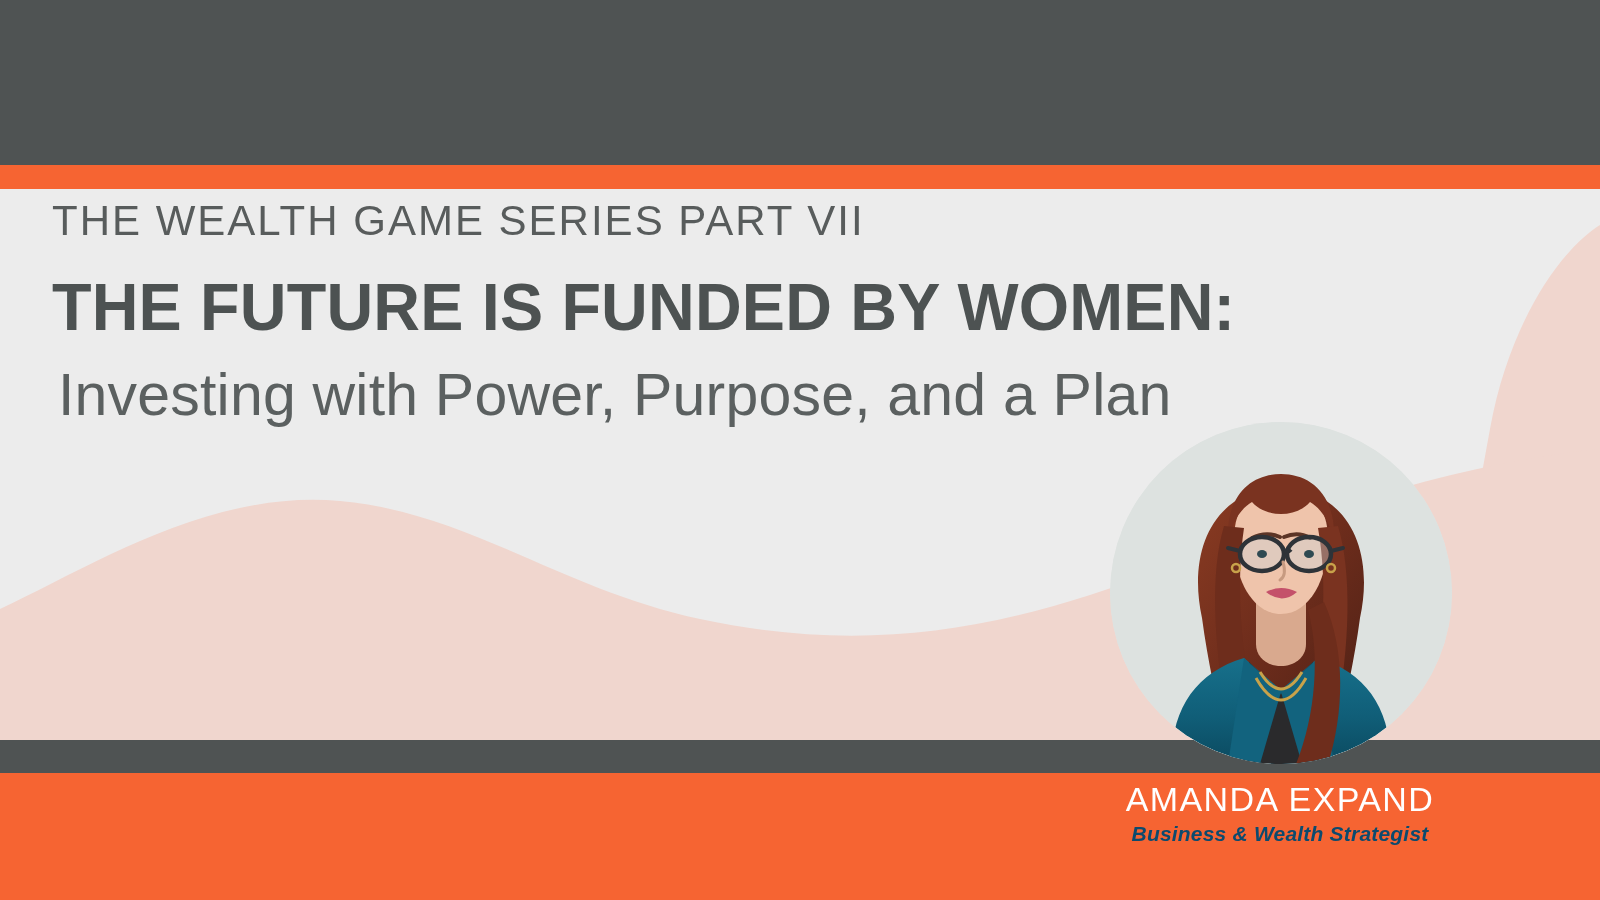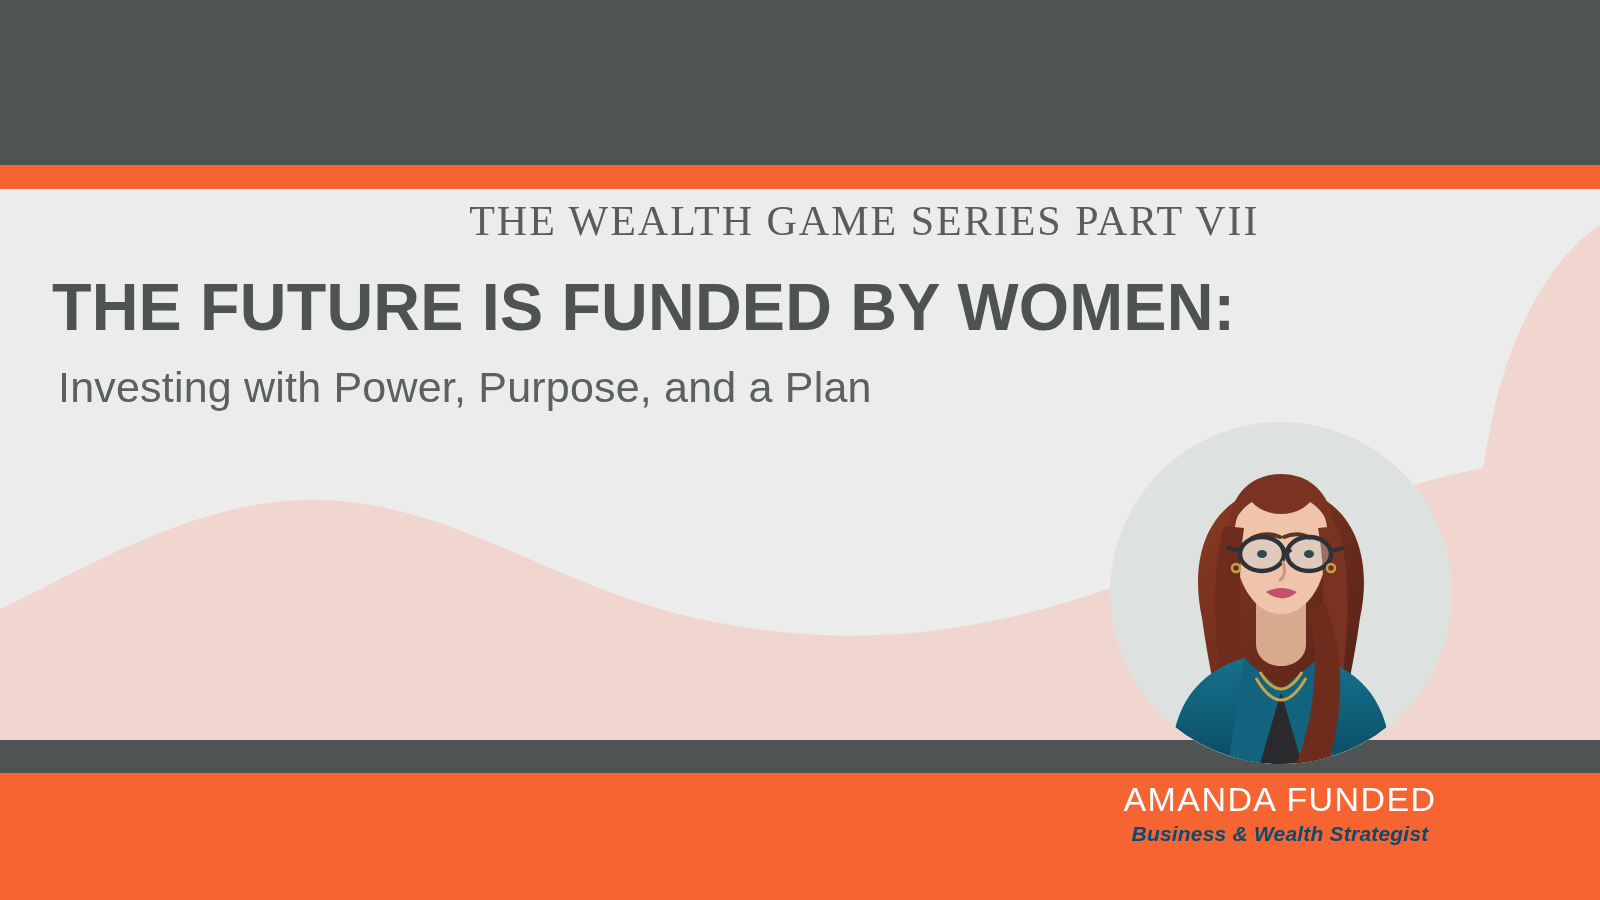--- a/index.html
+++ b/index.html
@@ -143,45 +143,44 @@
     background: #ECECEC;
     overflow: hidden;
     z-index: 1;
   }
   .waves { position: absolute; left: 0; top: 0; width: 1600px; height: 711px; }
 
   
   .copy { position: absolute; left: 52px; top: 200px; z-index: 4; }
   .kicker {
     color: #585C5C;
-    font-family: Liberation Serif, serif;
+    font-family: Liberation Sans, sans-serif;
     font-size: 42px;
     font-weight: 300;
     letter-spacing: 2.0px;
     line-height: 1;
     margin: 0 0 32px 0;
     white-space: nowrap;
-    text-align: right;
   }
   .headline {
     color: #4D5252;
     font-family: "Liberation Sans Narrow", "Liberation Sans", sans-serif;
     font-size: 66px;
     font-weight: bold;
     letter-spacing: 0.2px;
     line-height: 1;
     margin: 0 0 26px 0;
     transform: scaleX(0.98);
     transform-origin: left center;
     white-space: nowrap;
   }
   .subhead {
     color: #5B6060;
     font-family: "Liberation Sans Narrow", "Liberation Sans", sans-serif;
-    font-size: 43px;
+    font-size: 59px;
     font-weight: 400;
     letter-spacing: 0.2px;
     line-height: 1;
     margin: 0 0 0 6px;
     white-space: nowrap;
   }
 
   
   .dark-band {
     position: absolute;
@@ -368,17 +367,17 @@
 
         <path d="M150 250 q21 34 42 0" stroke="#C8A24A" stroke-width="3" fill="none"></path>
         <path d="M146 256 q25 44 50 0" stroke="#C8A24A" stroke-width="3" fill="none"></path>
 
         <path d="M214 180 C236 228 234 292 218 342 L186 342 C206 292 210 232 198 188 Z" fill="#6E2D1C"></path>
       </g>
     </svg>
   </div>
 
   <div class="speaker">
-    <p class="speaker-name">AMANDA FUNDED</p>
+    <p class="speaker-name">AMANDA EXPAND</p>
     <p class="speaker-role">Business &amp; Wealth Strategist</p>
   </div>
 
 </div>
 
 </body></html>

